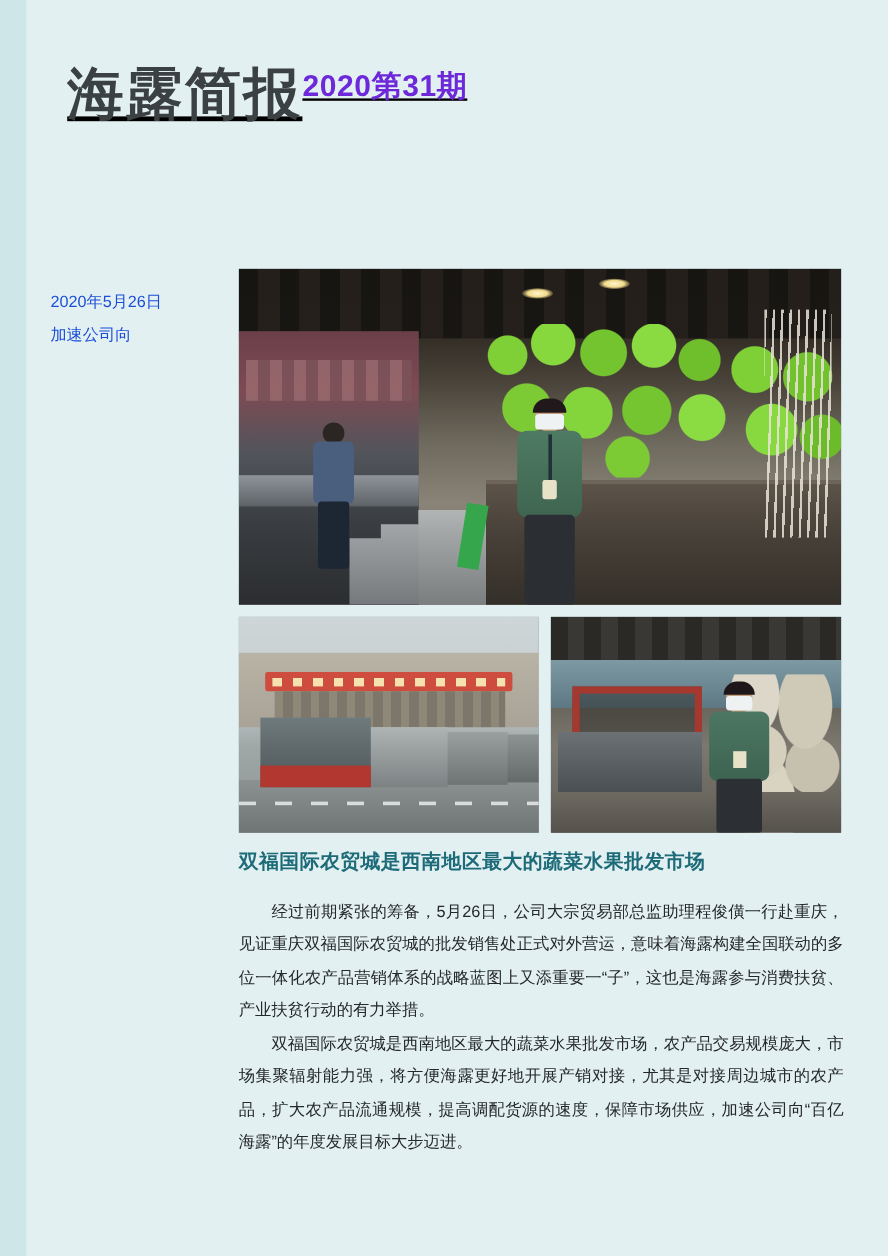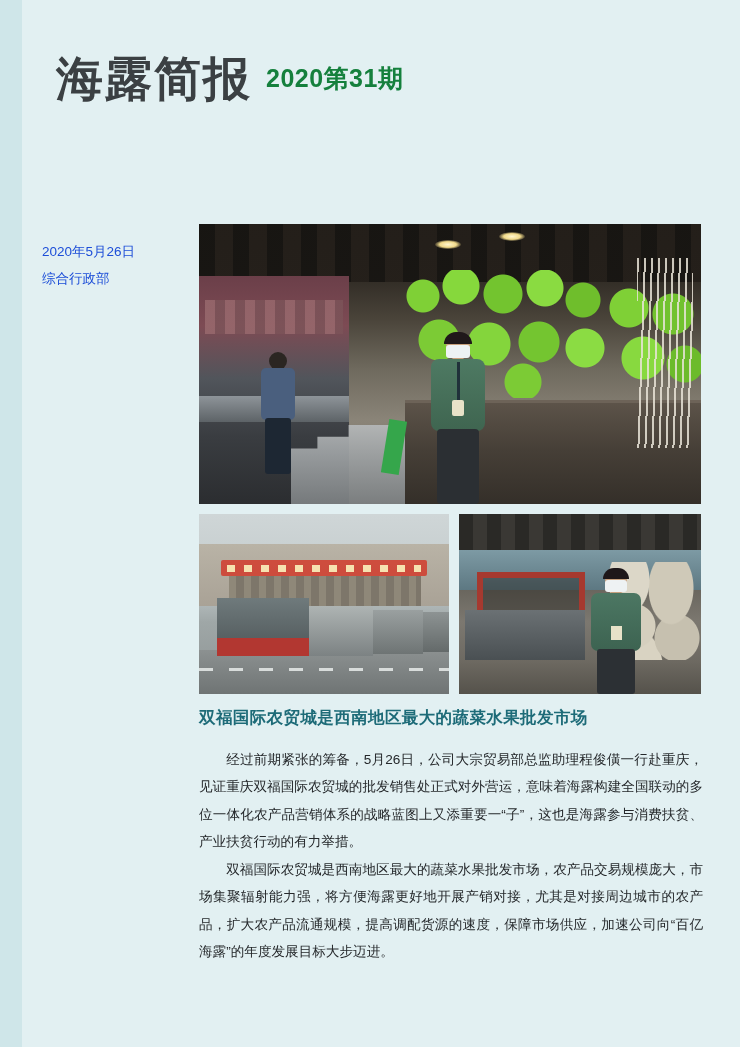--- a/index.html
+++ b/index.html
@@ -25,36 +25,36 @@
     top: 0;
     width: 22px;
     height: 1047px;
     background: #cfe6e9;
   }
   .masthead {
     position: absolute;
     left: 56px;
     top: 55px;
     display: flex;
-    align-items: center;
+    align-items: flex-start;
+    text-decoration: underline;
   }
   .masthead-title {
     font-family: "DejaVu Sans", "Liberation Sans", sans-serif;
     font-size: 47px;
     font-weight: bold;
     letter-spacing: 2px;
     color: #3b4043;
     line-height: 1;
   }
   .masthead-issue {
-    margin-left: 14px;
     font-family: "Liberation Sans", sans-serif;
     font-size: 25px;
     font-weight: bold;
-    color: #15803d;
+    color: #6d28d9;
     letter-spacing: 0.5px;
   }
   .meta {
     position: absolute;
     left: 42px;
     top: 238px;
     width: 150px;
     color: #1d4ed8;
     font-size: 13.5px;
     line-height: 2.0;
@@ -247,21 +247,21 @@
 
   <div class="left-bar"></div>
 
   <div class="masthead">
     <div class="masthead-title">海露简报</div>
     <div class="masthead-issue">2020第31期</div>
   </div>
 
   <div class="meta">
     <div>2020年5月26日</div>
-    <div>综合行政部</div>
+    <div>加速公司向</div>
   </div>
 
   <div class="photos">
 
     <div class="photo photo-main">
       <div class="scene">
         <div class="m-bg"></div>
         <div class="m-roof"></div>
         <div class="m-lightA"></div>
         <div class="m-lightB"></div>

